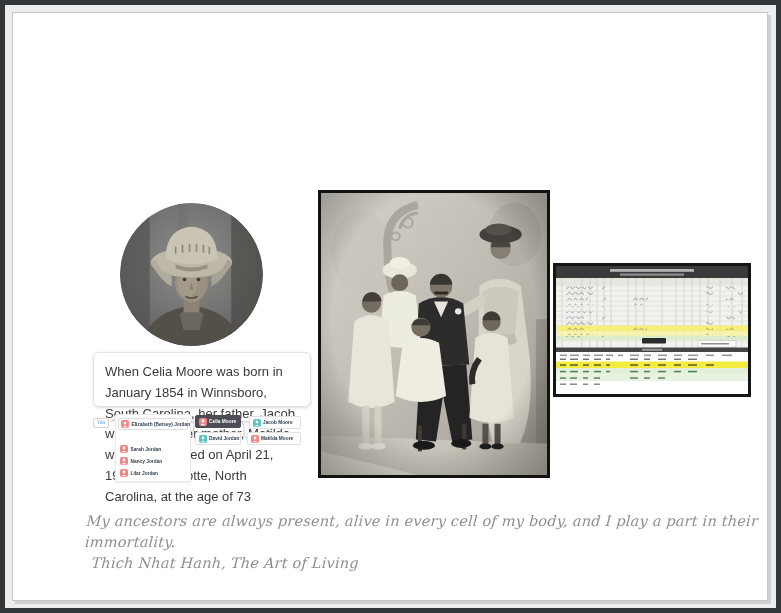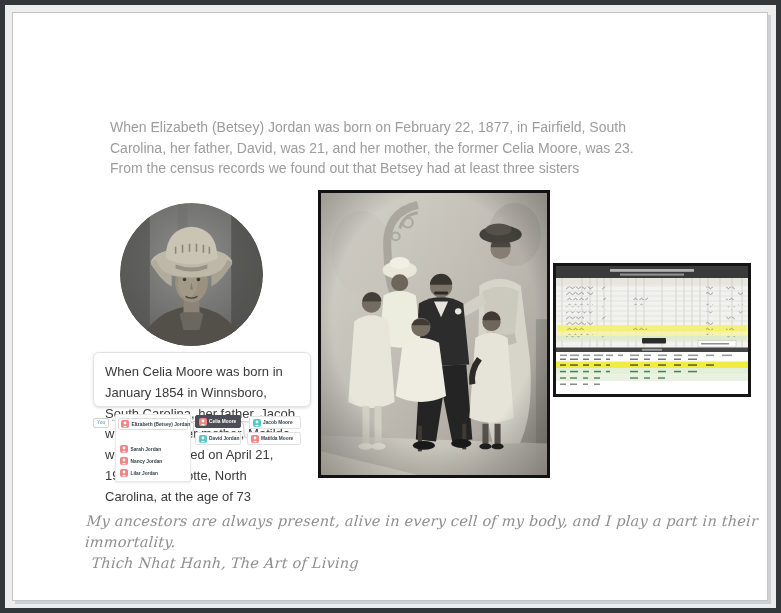--- a/index.html
+++ b/index.html
@@ -42,21 +42,20 @@
 
   .quote { position:absolute; left:80px; top:506px; font-family:"DejaVu Serif", serif; font-style:italic; color:#8e8e8e; font-size:14.5px; line-height:21px; letter-spacing:.2px; transform:skewX(-4deg); }
   .quote .attr { padding-left:8px; }
 </style>
 </head>
 <body>
 
 <div class="screen">
   <div class="page"></div>
 
-  <p class="intro">When Elizabeth (Betsey) Jordan was born on February 22, 1877, in Fairfield, South Carolina, her father, David, was 21, and her mother, the former Celia Moore, was 23. From the census records we found out that Betsey had at least three sisters</p>
 
   <div class="portrait">
     <svg viewBox="0 0 144 144">
       <defs>
         <radialGradient id="pg" cx="0.5" cy="0.4" r="0.85">
           <stop offset="0" stop-color="#8e8e8c"></stop>
             <stop offset="1" stop-color="#545452"></stop>
         </radialGradient>
         <clipPath id="pc">
             <circle cx="72" cy="72" r="72"></circle>

